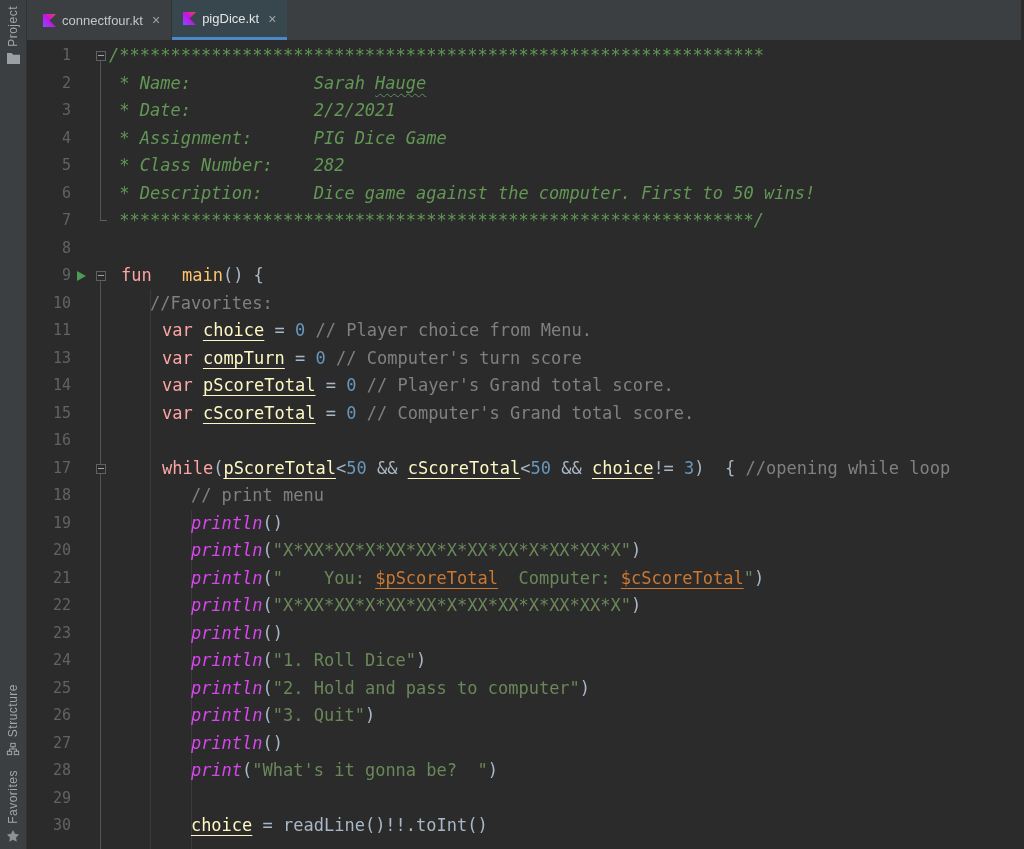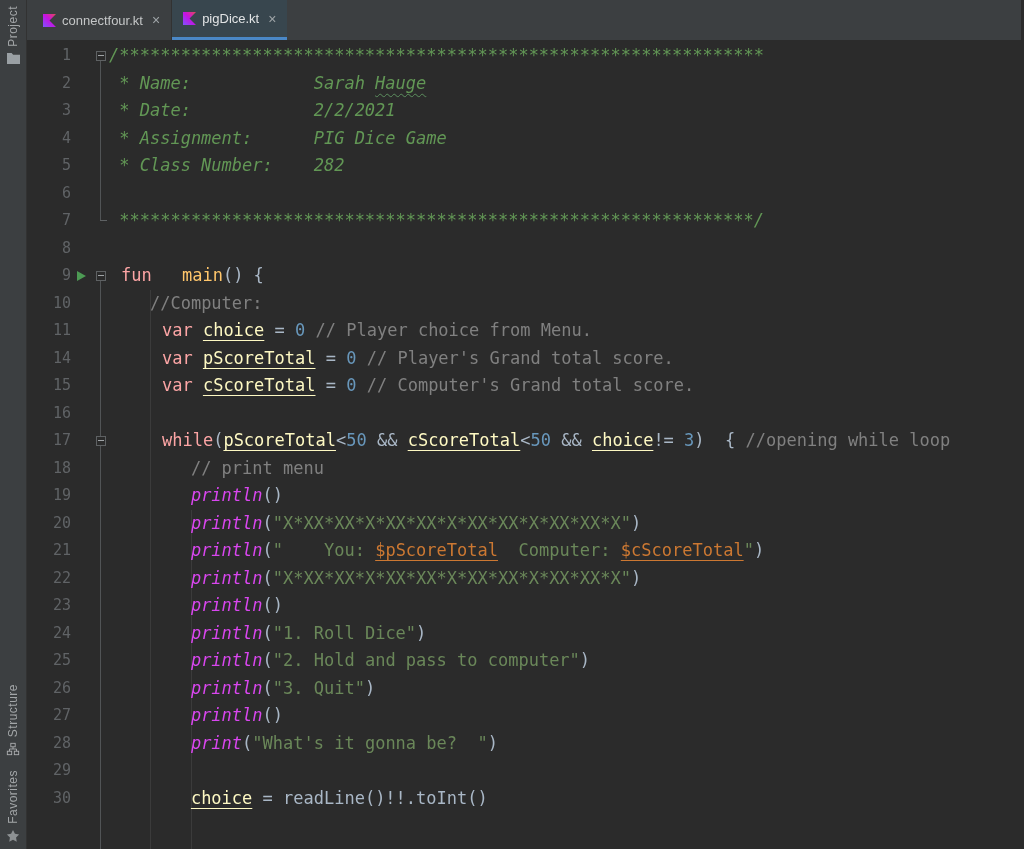--- a/index.html
+++ b/index.html
@@ -158,26 +158,27 @@
   <div class="fold-vline" style="top:20px;height:160px"></div>
   <div class="fold-vline" style="top:241px;height:568px"></div>
   <div class="guide" style="left:123px;top:250px;height:559px"></div>
   <div class="guide" style="left:164px;top:470px;height:339px"></div>
   <div class="code-pane">
       <div class="line"><span class="gnum">1</span><span class="islot"></span><span class="fslot"><span class="fold-box"></span></span><span class="code"><span class="tok-doc">/***************************************************************</span></span></div>
       <div class="line"><span class="gnum">2</span><span class="islot"></span><span class="fslot"></span><span class="code"><span class="tok-doc"> * Name:            Sarah </span><span class="tok-doc tok-typo">Hauge</span></span></div>
       <div class="line"><span class="gnum">3</span><span class="islot"></span><span class="fslot"></span><span class="code"><span class="tok-doc"> * Date:            2/2/2021</span></span></div>
       <div class="line"><span class="gnum">4</span><span class="islot"></span><span class="fslot"></span><span class="code"><span class="tok-doc"> * Assignment:      PIG Dice Game</span></span></div>
       <div class="line"><span class="gnum">5</span><span class="islot"></span><span class="fslot"></span><span class="code"><span class="tok-doc"> * Class Number:    282</span></span></div>
-      <div class="line"><span class="gnum">6</span><span class="islot"></span><span class="fslot"></span></div>
+      <div class="line"><span class="gnum">6</span><span class="islot"></span><span class="fslot"></span><span class="code"><span class="tok-doc"> * Description:     Dice game against the computer. First to 50 wins!</span></span></div>
       <div class="line"><span class="gnum">7</span><span class="islot"></span><span class="fslot"><span class="fold-end"></span></span><span class="code"><span class="tok-doc"> **************************************************************/</span></span></div>
       <div class="line"><span class="gnum">8</span><span class="islot"></span><span class="fslot"></span><span class="code"></span></div>
       <div class="line"><span class="gnum">9</span><span class="islot"><span class="run-arrow"></span></span><span class="fslot"><span class="fold-box"></span></span><span class="code"><span class="tok-kw">fun </span><span class="tok-fn">main</span><span class="tok-plain">() {</span></span></div>
-      <div class="line"><span class="gnum">10</span><span class="islot"></span><span class="fslot"></span><span class="code"><span class="tok-plain">    </span><span class="tok-cmt">//Computer:</span></span></div>
+      <div class="line"><span class="gnum">10</span><span class="islot"></span><span class="fslot"></span><span class="code"><span class="tok-plain">    </span><span class="tok-cmt">//Favorites:</span></span></div>
       <div class="line"><span class="gnum">11</span><span class="islot"></span><span class="fslot"></span><span class="code"><span class="tok-plain">    </span><span class="tok-kw">var </span><span class="tok-var">choice</span><span class="tok-plain"> = </span><span class="tok-num">0</span><span class="tok-plain"> </span><span class="tok-cmt">// Player choice from Menu.</span></span></div>
+      <div class="line"><span class="gnum">13</span><span class="islot"></span><span class="fslot"></span><span class="code"><span class="tok-plain">    </span><span class="tok-kw">var </span><span class="tok-var">compTurn</span><span class="tok-plain"> = </span><span class="tok-num">0</span><span class="tok-plain"> </span><span class="tok-cmt">// Computer's turn score</span></span></div>
       <div class="line"><span class="gnum">14</span><span class="islot"></span><span class="fslot"></span><span class="code"><span class="tok-plain">    </span><span class="tok-kw">var </span><span class="tok-var">pScoreTotal</span><span class="tok-plain"> = </span><span class="tok-num">0</span><span class="tok-plain"> </span><span class="tok-cmt">// Player's Grand total score.</span></span></div>
       <div class="line"><span class="gnum">15</span><span class="islot"></span><span class="fslot"></span><span class="code"><span class="tok-plain">    </span><span class="tok-kw">var </span><span class="tok-var">cScoreTotal</span><span class="tok-plain"> = </span><span class="tok-num">0</span><span class="tok-plain"> </span><span class="tok-cmt">// Computer's Grand total score.</span></span></div>
       <div class="line"><span class="gnum">16</span><span class="islot"></span><span class="fslot"></span><span class="code"></span></div>
       <div class="line"><span class="gnum">17</span><span class="islot"></span><span class="fslot"><span class="fold-box"></span></span><span class="code"><span class="tok-plain">    </span><span class="tok-kw">while</span><span class="tok-plain">(</span><span class="tok-var">pScoreTotal</span><span class="tok-plain">&lt;</span><span class="tok-num">50</span><span class="tok-plain"> &amp;&amp; </span><span class="tok-var">cScoreTotal</span><span class="tok-plain">&lt;</span><span class="tok-num">50</span><span class="tok-plain"> &amp;&amp; </span><span class="tok-var">choice</span><span class="tok-plain">!= </span><span class="tok-num">3</span><span class="tok-plain">)  { </span><span class="tok-cmt">//opening while loop</span></span></div>
       <div class="line"><span class="gnum">18</span><span class="islot"></span><span class="fslot"></span><span class="code"><span class="tok-plain">        </span><span class="tok-cmt">// print menu</span></span></div>
       <div class="line"><span class="gnum">19</span><span class="islot"></span><span class="fslot"></span><span class="code"><span class="tok-plain">        </span><span class="tok-call">println</span><span class="tok-plain">()</span></span></div>
       <div class="line"><span class="gnum">20</span><span class="islot"></span><span class="fslot"></span><span class="code"><span class="tok-plain">        </span><span class="tok-call">println</span><span class="tok-plain">(</span><span class="tok-str">"X*XX*XX*X*XX*XX*X*XX*XX*X*XX*XX*X"</span><span class="tok-plain">)</span></span></div>
       <div class="line"><span class="gnum">21</span><span class="islot"></span><span class="fslot"></span><span class="code"><span class="tok-plain">        </span><span class="tok-call">println</span><span class="tok-plain">(</span><span class="tok-str">"    You: </span><span class="tok-tpl">$pScoreTotal</span><span class="tok-str">  Computer: </span><span class="tok-tpl">$cScoreTotal</span><span class="tok-str">"</span><span class="tok-plain">)</span></span></div>
       <div class="line"><span class="gnum">22</span><span class="islot"></span><span class="fslot"></span><span class="code"><span class="tok-plain">        </span><span class="tok-call">println</span><span class="tok-plain">(</span><span class="tok-str">"X*XX*XX*X*XX*XX*X*XX*XX*X*XX*XX*X"</span><span class="tok-plain">)</span></span></div>
       <div class="line"><span class="gnum">23</span><span class="islot"></span><span class="fslot"></span><span class="code"><span class="tok-plain">        </span><span class="tok-call">println</span><span class="tok-plain">()</span></span></div>

